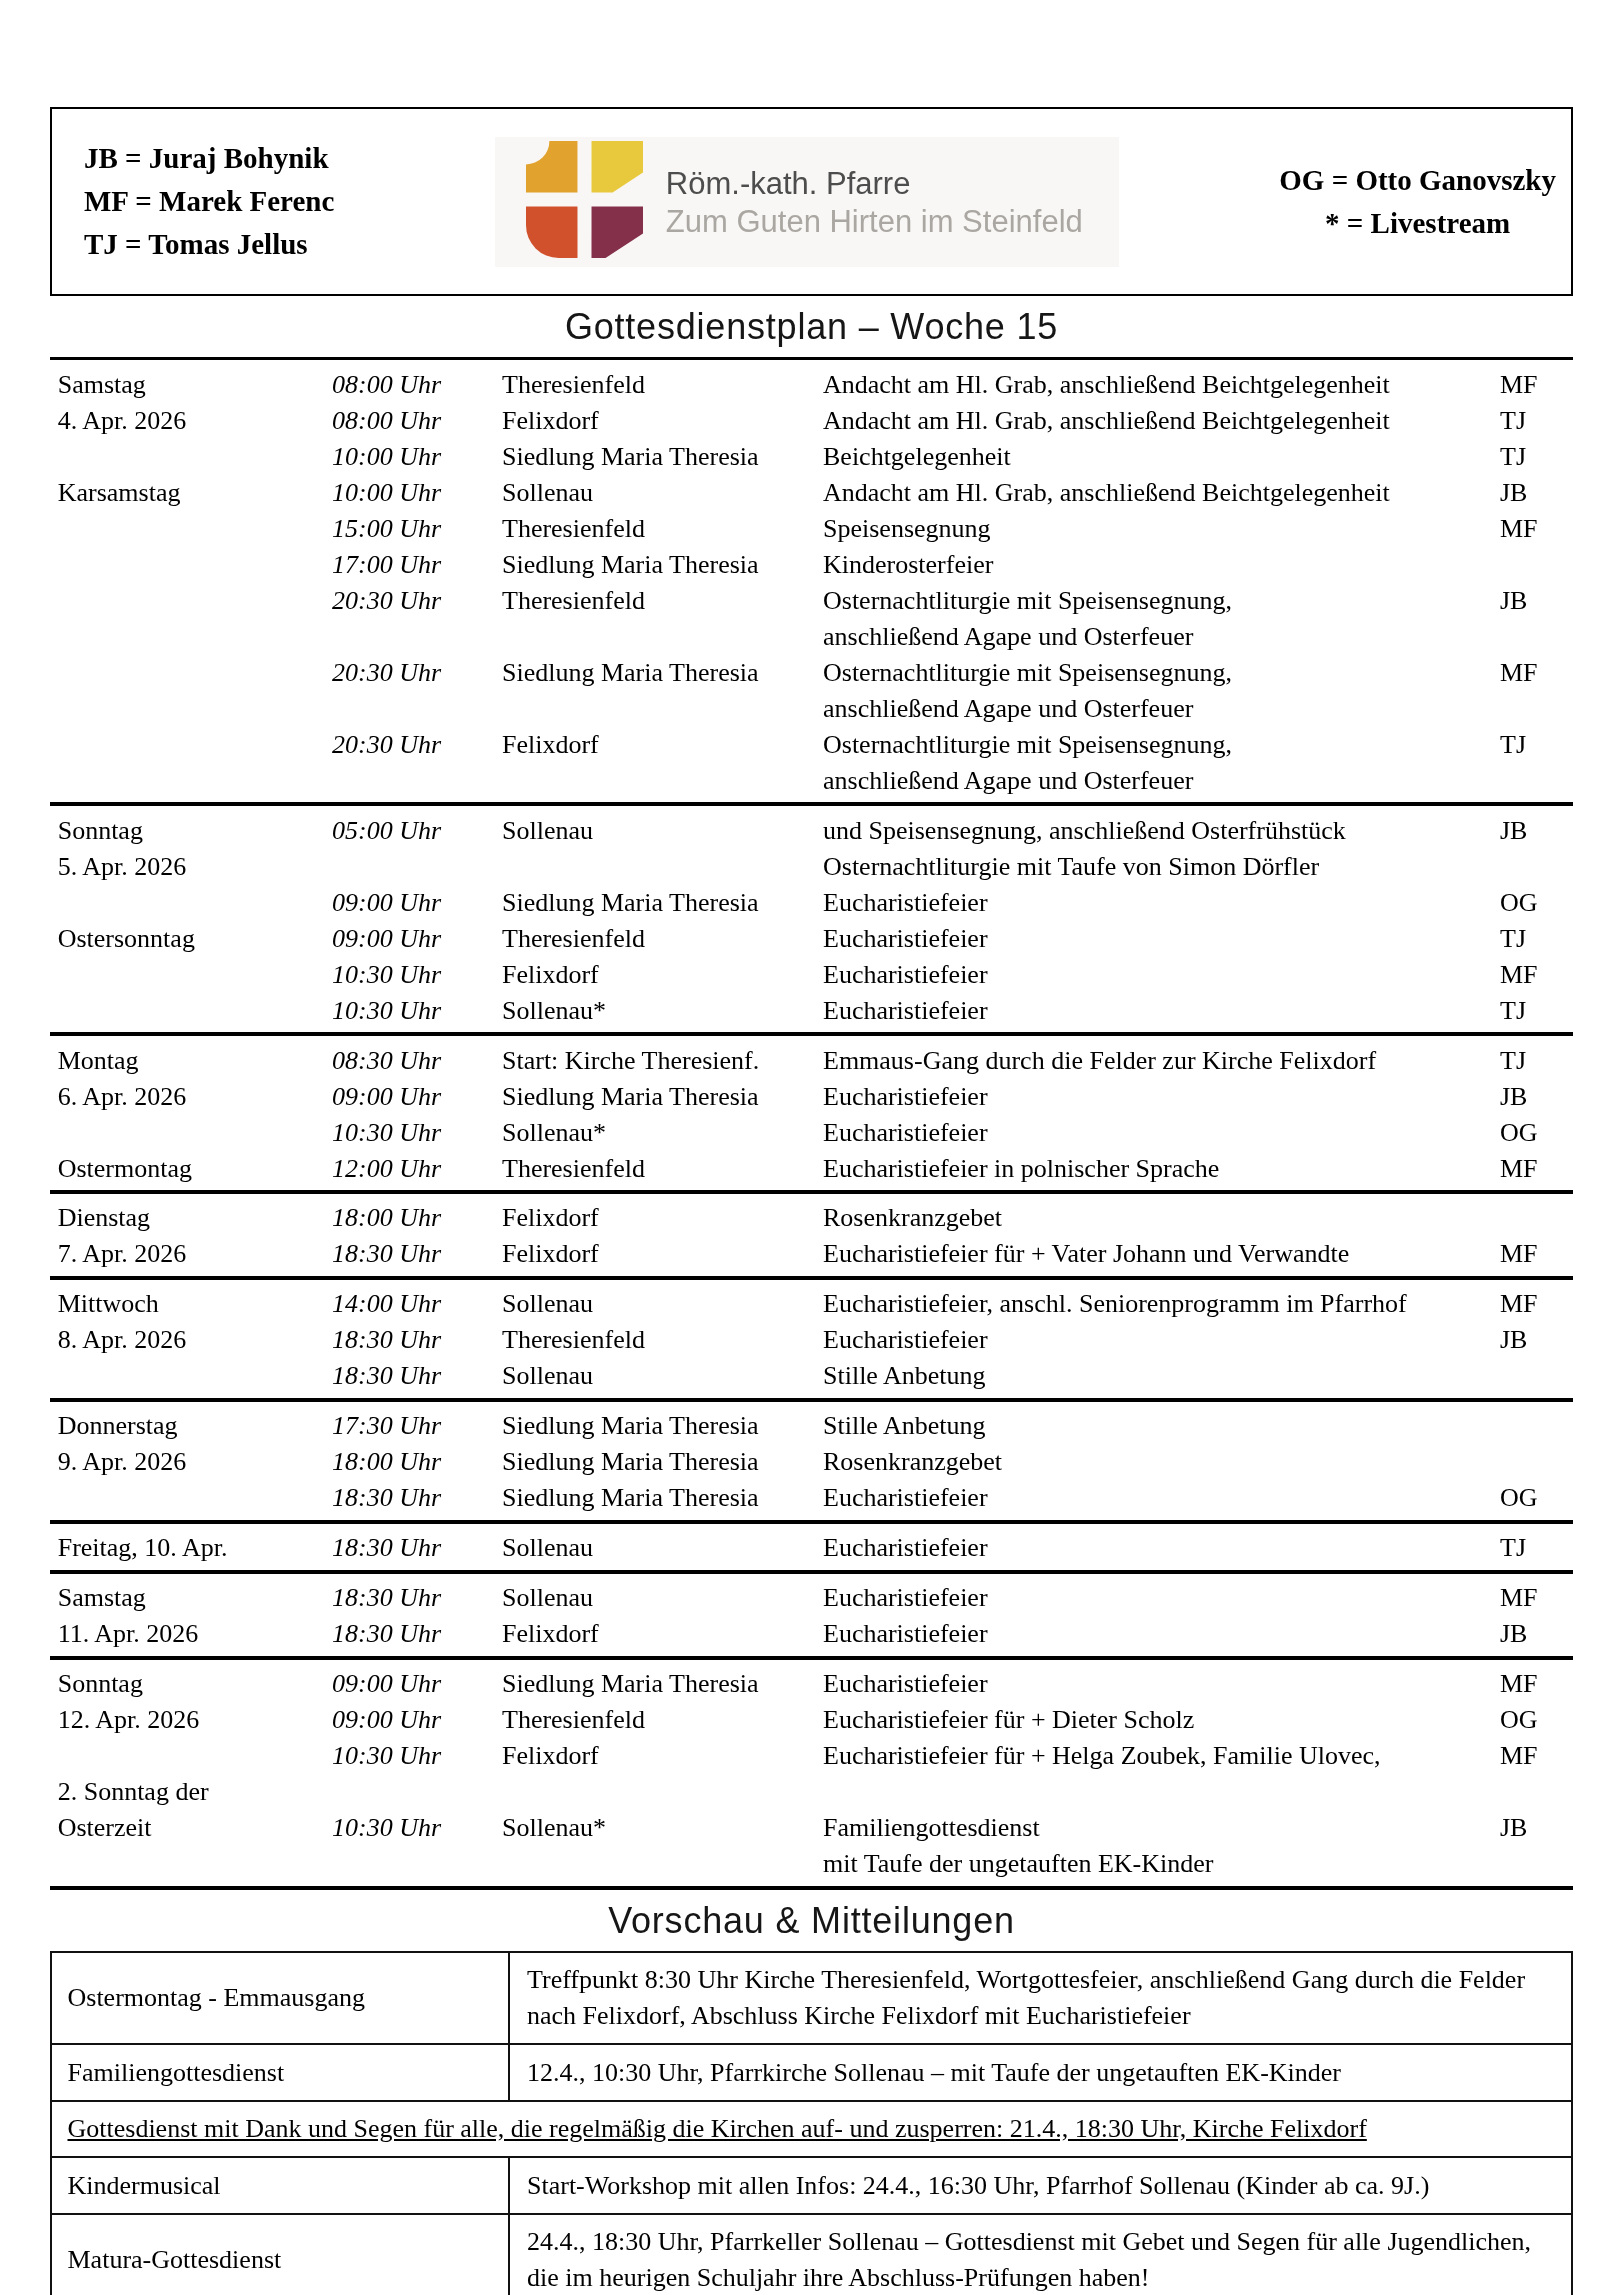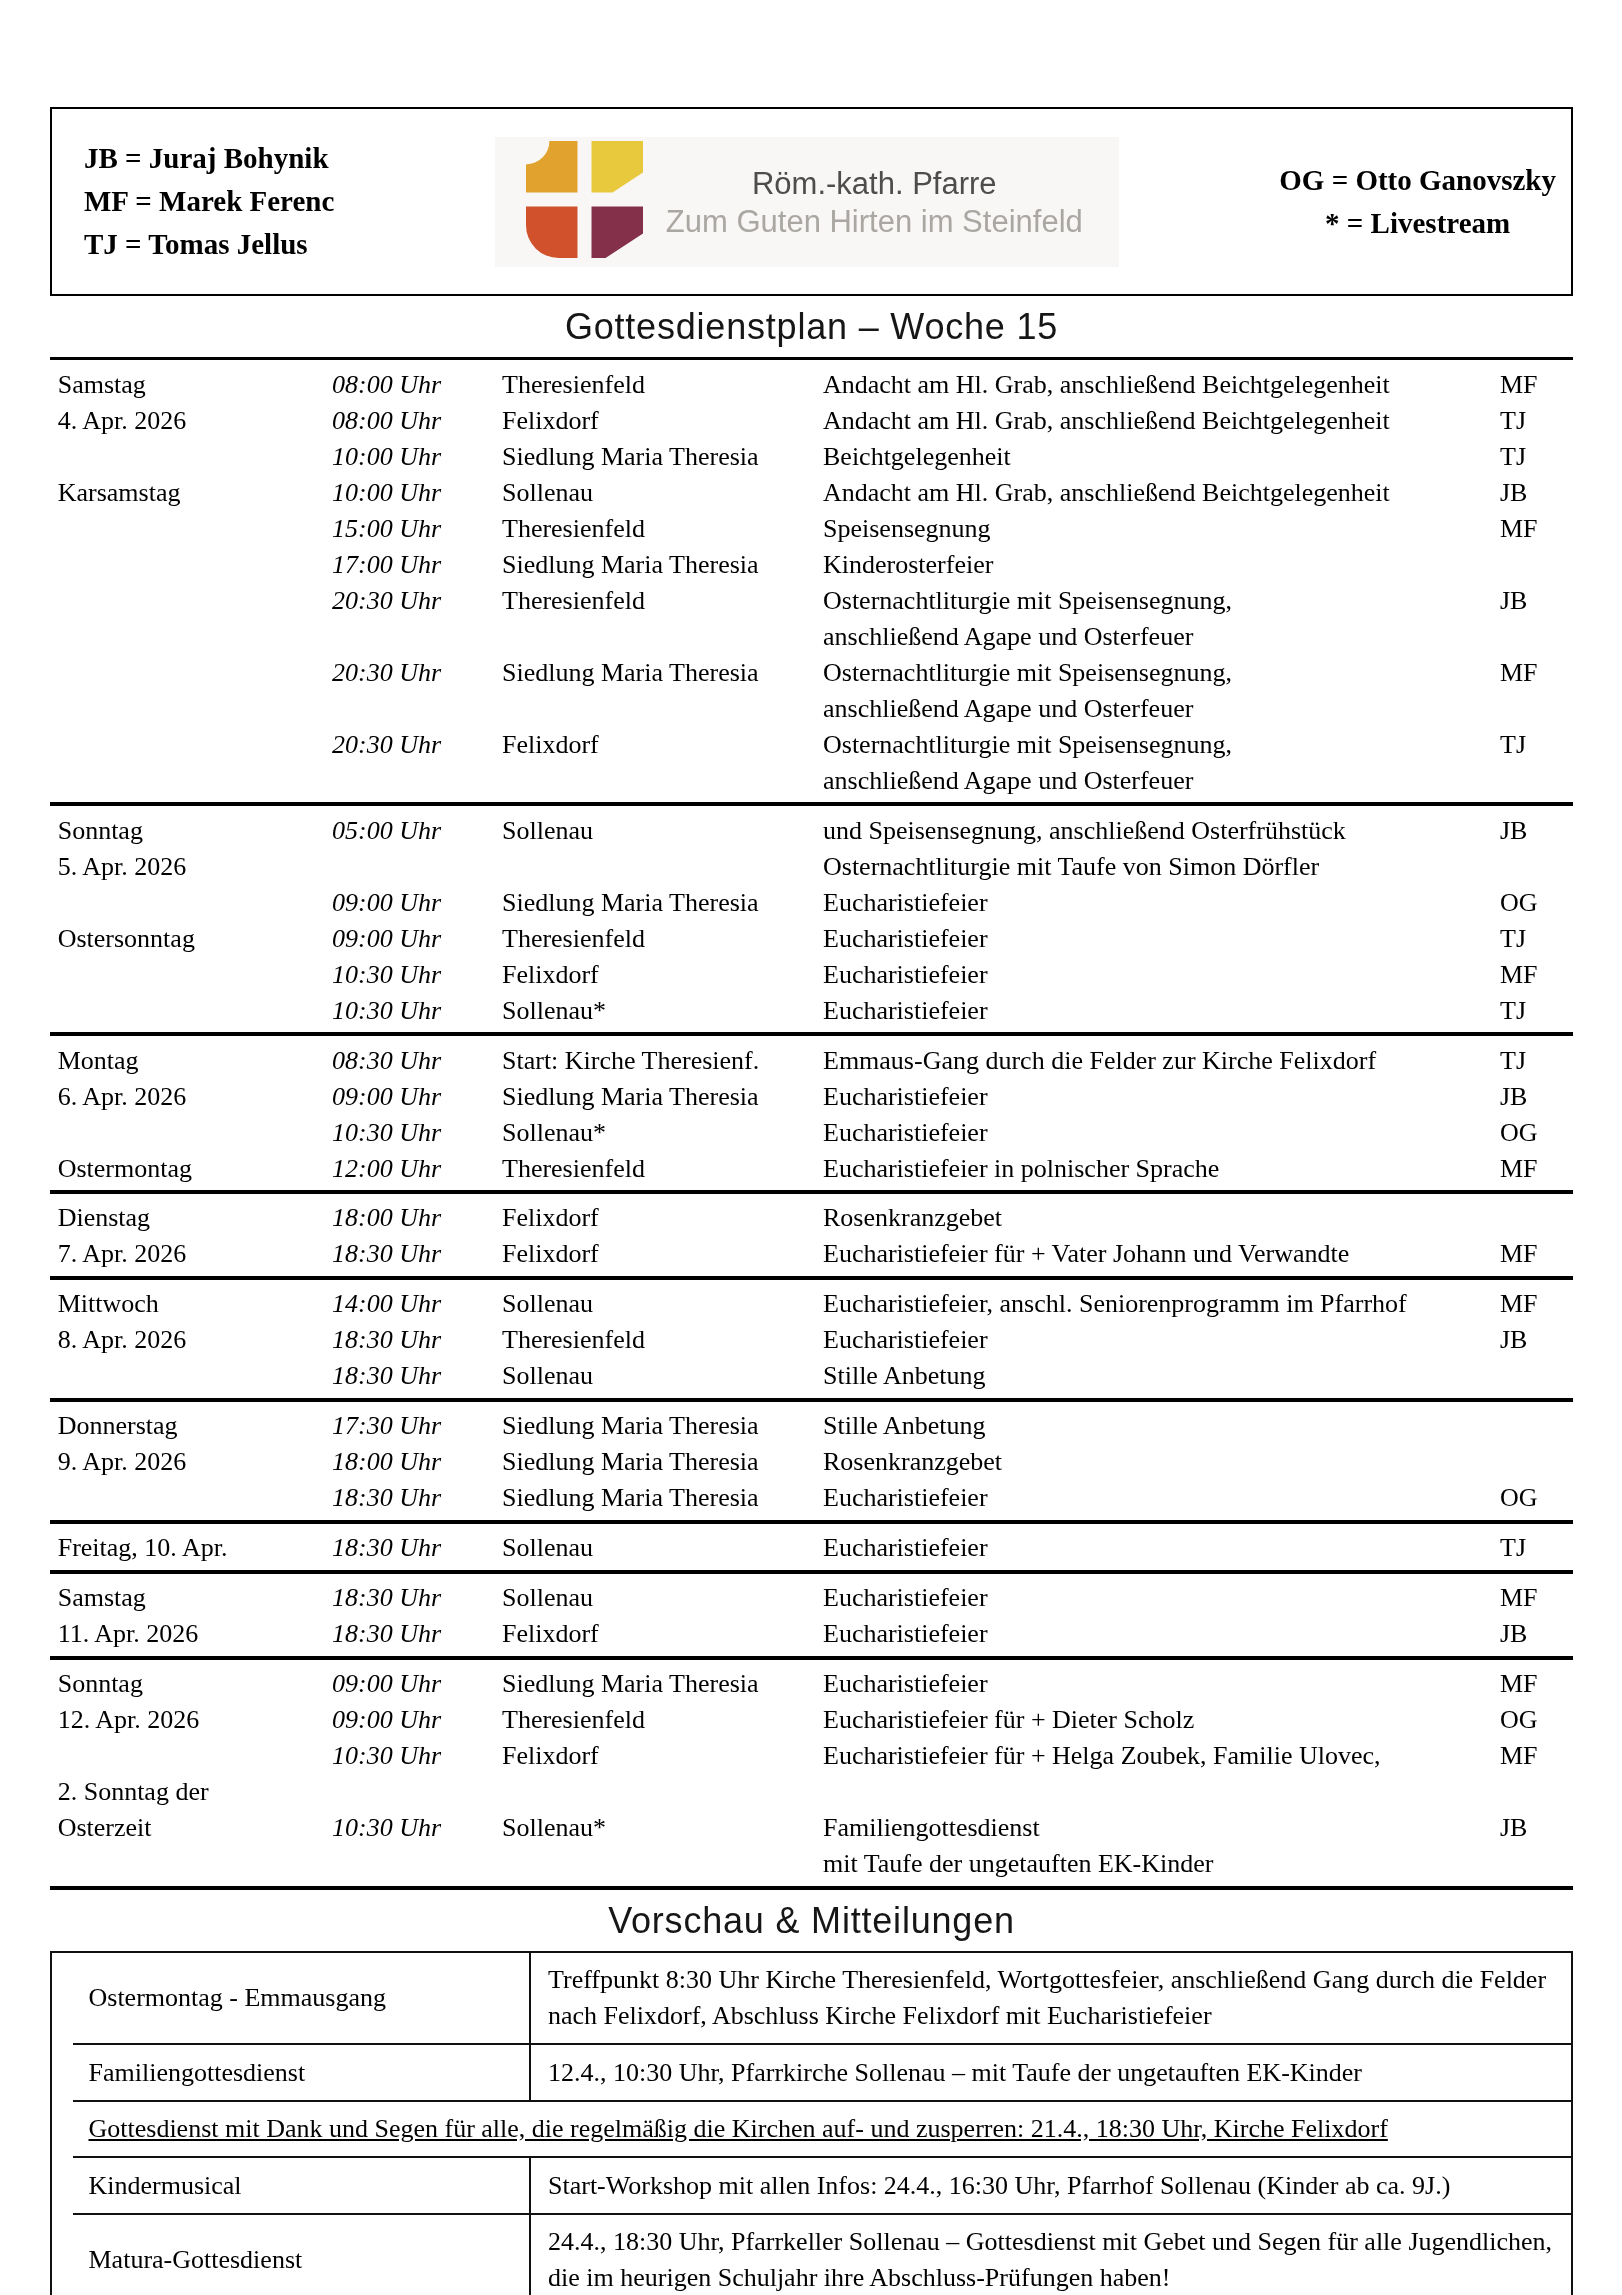--- a/index.html
+++ b/index.html
@@ -12,21 +12,21 @@
   
   .header-box{
     margin-top:107px;height:189px;border:2.3px solid #000;box-sizing:border-box;
     display:flex;align-items:center;justify-content:space-between;
   }
   .legend{font-weight:bold;font-size:29px;line-height:43px;white-space:nowrap;}
   .legend-left{padding-left:32px;}
   .legend-right{padding-right:15px;text-align:center;}
   .logo-panel{
     display:flex;align-items:center;gap:23px;background:#f8f7f5;
-    height:130px;padding:0 36px 0 31px;box-sizing:border-box;text-align:center;
+    height:130px;padding:0 36px 0 31px;box-sizing:border-box;
   }
   .logo-text-1{font-family:"Liberation Sans",sans-serif;font-size:31px;line-height:39px;color:#4d4d4d;}
   .logo-text-2{font-family:"Liberation Sans",sans-serif;font-size:31px;line-height:37px;color:#aaa7a2;}
 
   
   .doc-title{
     font-family:"Liberation Sans",sans-serif;font-weight:normal;letter-spacing:0.8px;
     font-size:36px;color:#161616;text-align:center;margin:10px 0 8.5px 0;
   }
 
@@ -36,21 +36,21 @@
   .srow{display:flex;align-items:flex-start;font-size:26px;line-height:36px;}
   .ln{min-height:36px;}
   .c-day{width:282px;box-sizing:border-box;padding-left:7.7px;font-weight:normal;}
   .c-time{width:170px;font-style:italic;}
   .c-place{width:321px;}
   .c-desc{flex:1;}
   .c-who{width:73px;}
 
   
   .ann-table{border:2.3px solid #111;margin-top:4.6px;}
-  .ann-row{display:flex;border-top:2.3px solid #111;margin-left:21px;}
+  .ann-row{display:flex;border-top:2.3px solid #111;}
   .ann-row:first-child{border-top:none;}
   .ann-label{
     width:456px;box-sizing:border-box;padding:9.3px 14px 9.3px 15.5px;
     font-size:26px;line-height:36px;display:flex;align-items:center;
   }
   .ann-text{
     flex:1;border-left:2.3px solid #111;padding:9.3px 17px 9.3px 17px;
     font-size:26px;line-height:36px;display:flex;align-items:center;
   }
   .ann-full{flex:1;padding:9.3px 15.5px;font-size:26px;line-height:36px;display:flex;align-items:center;text-decoration:underline;}

